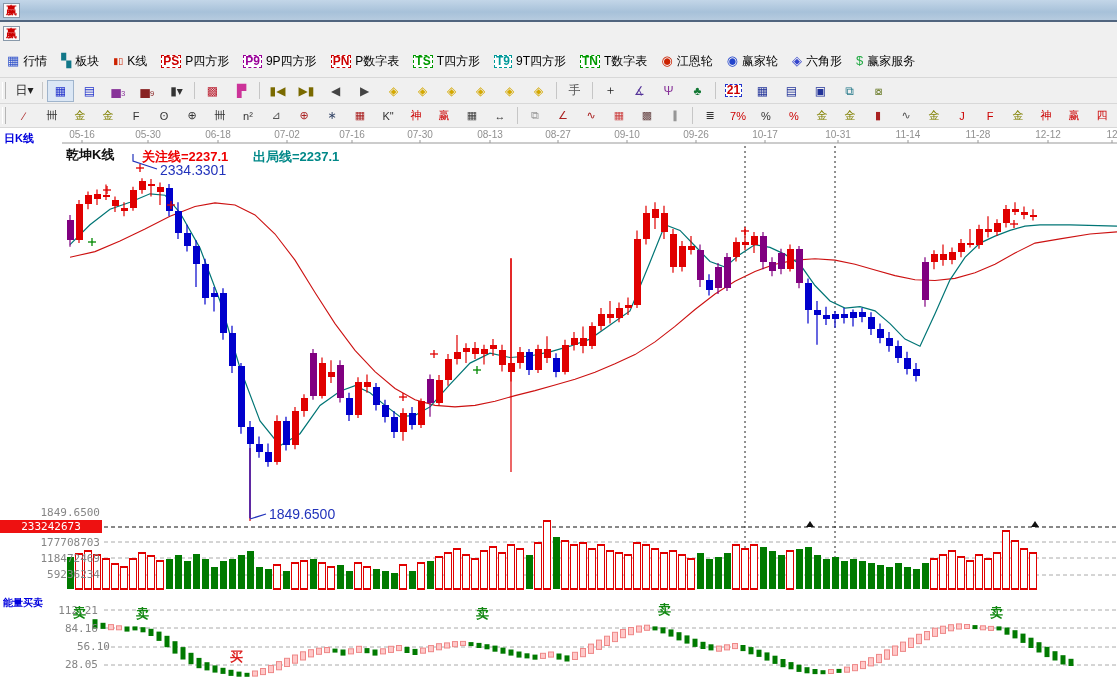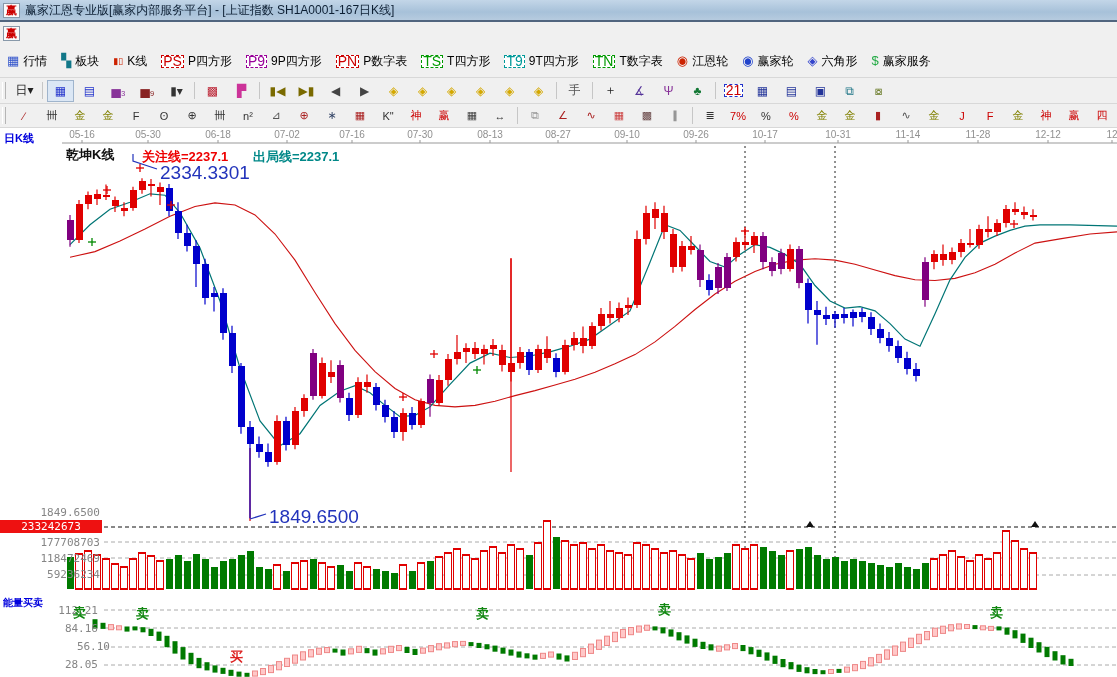--- a/index.html
+++ b/index.html
@@ -16,52 +16,51 @@
     display:flex;align-items:center;font-size:12px;color:#111;border-bottom:1px solid #e0e0e0}
   .menu-item{padding:3px 9px;cursor:default}
   .toolbar{position:absolute;left:0;width:100%;background:#f0f0f0;display:flex;
     align-items:center;box-sizing:border-box;border-bottom:1px solid #d8d8d8;white-space:nowrap}
   #tb1{top:45px;height:33px;font-size:12px}
   #tb2{top:78px;height:26px}
   #tb3{top:104px;height:24px}
   .tb1-item{display:flex;align-items:center;gap:4px;padding:0 7px;cursor:default}
   .tb1-glyph{font-size:13px;line-height:14px}
   .tb1-glyph.small{font-size:9px}
-  .boxicon{border:1px dashed;font-size:14px;font-weight:normal;line-height:9px;padding:1px 1px;background:#fff}
+  .boxicon{border:1px dashed;font-size:12px;font-weight:bold;line-height:9px;padding:1px 1px;background:#fff}
   .tb-btn{height:20px;min-width:21px;display:flex;align-items:center;justify-content:center;
     font-size:12px;margin:0 1px;padding:0 2px;cursor:default;border:1px solid transparent}
   .tb-btn.pressed{background:#dbe7f5;border:1px solid #9fb4cc}
   #tb3 .tb-btn{font-size:11px;min-width:20px}
   .sep{width:1px;height:17px;background:#c6c6c6;margin:0 3px}
   .grip{width:2px;height:17px;border-left:1px solid #fff;border-right:1px solid #b5b5b5;margin:0 4px 0 2px}
   
   #chart-wrap{position:absolute;top:128px;left:0;width:1117px;height:549px;background:#fff}
   #chart-svg{position:absolute;top:0;left:0}
   .abs{position:absolute;white-space:nowrap}
   .lbl-panel{color:#0000dd;font-size:11px;font-weight:bold}
   .lbl-kline{color:#111;font-size:13px;font-weight:bold}
   .lbl-attn{color:#ee0000;font-size:13px;font-weight:bold}
   .lbl-exit{color:#008888;font-size:13px;font-weight:bold}
-  .ann{color:#2233bb;font-size:19px}
+  .ann{color:#2233bb;font-size:14px}
   .mono{font-family:"DejaVu Sans Mono",monospace;font-size:11px;color:#858585;text-align:right;width:94px}
   .vol-red{background:#ee1111;color:#fff;font-family:"DejaVu Sans Mono",monospace;font-size:11px;
     width:102px;height:13px;line-height:13px;text-align:center}
   .ind-title{color:#0000dd;font-size:10px;font-weight:bold}
   .signal{font-size:13px;font-weight:bold}
   .signal.sell{color:#118811}
   .signal.buy{color:#dd2222}
   .watermark{font-family:"DejaVu Serif",serif;font-size:30px;font-weight:bold;color:#d83030;
     opacity:.82;letter-spacing:3px}
 </style>
 </head>
 <body>
 
 <div class="titlebar">
   <span class="app-logo">赢</span>
-  <span>赢家江恩专业版[赢家内部服务平台] - [上证指数  SH1A0001-167日K线]</span>
 </div>
 
 <div class="menubar">
   <span class="app-logo">赢</span>
 </div>
 
 <div class="toolbar" id="tb1">
     <div class="tb1-item">
       <span class="tb1-glyph" style="color: rgb(51, 85, 204);">▦</span>
       <span>行情</span>

